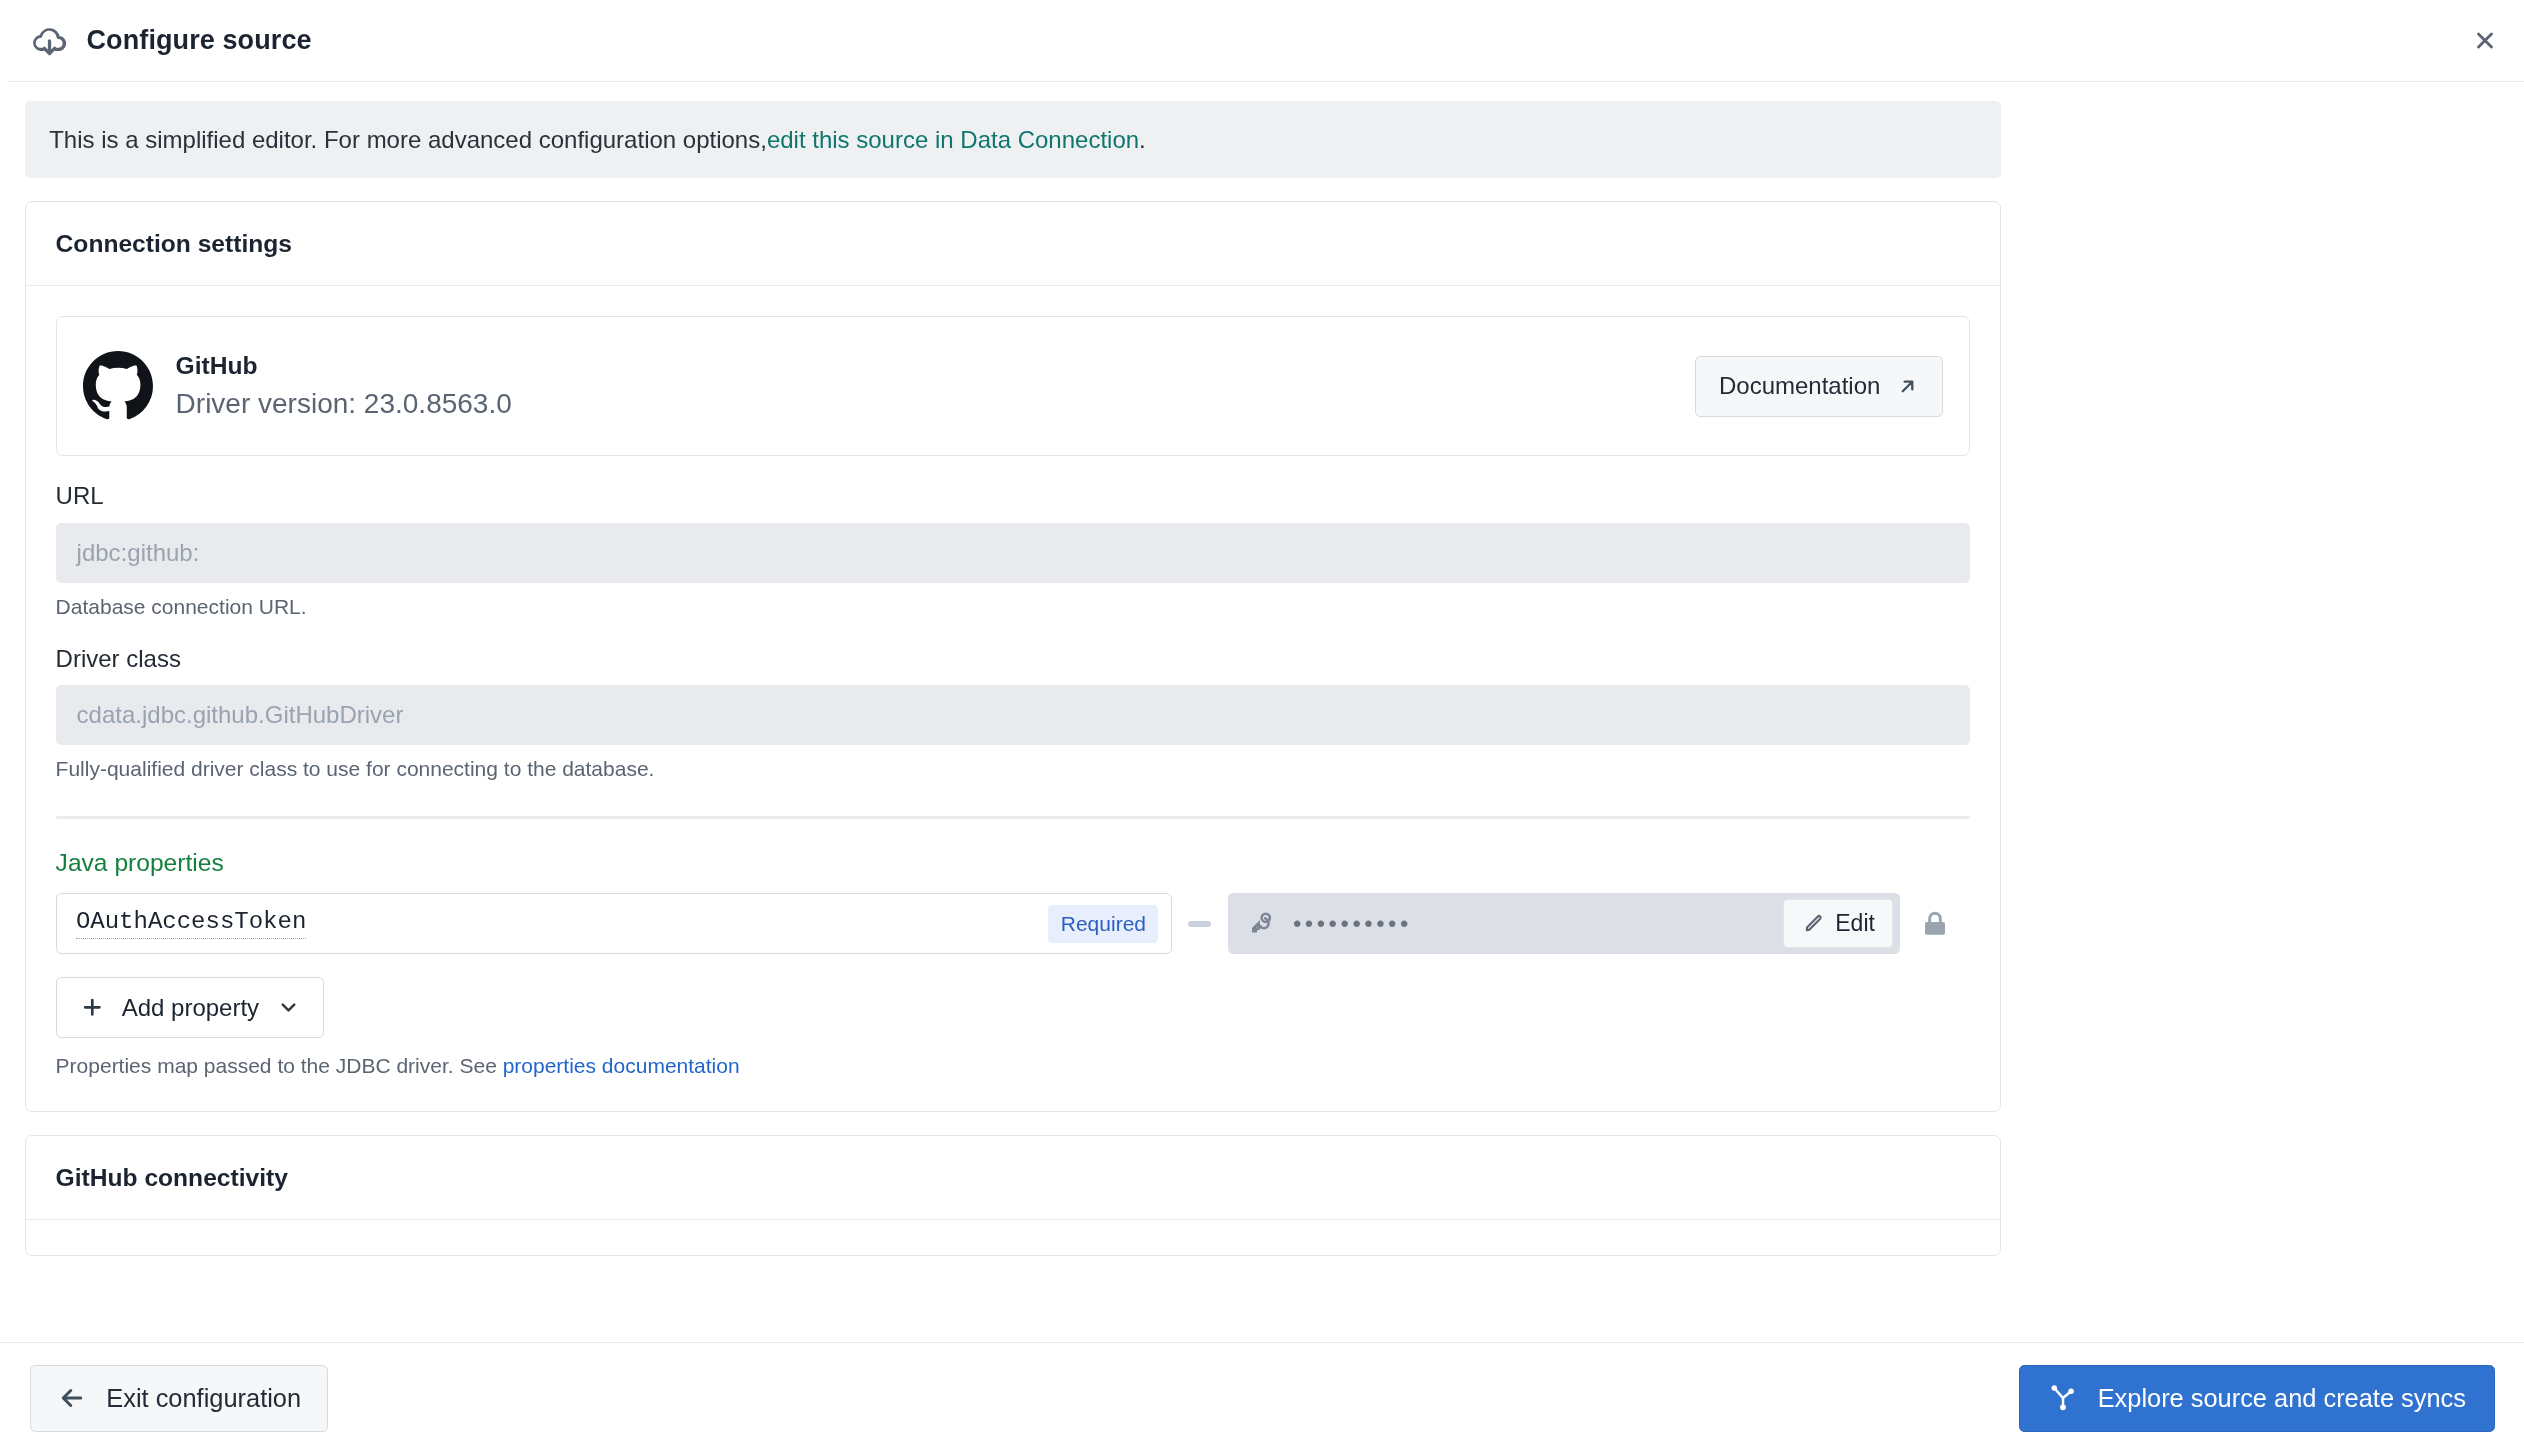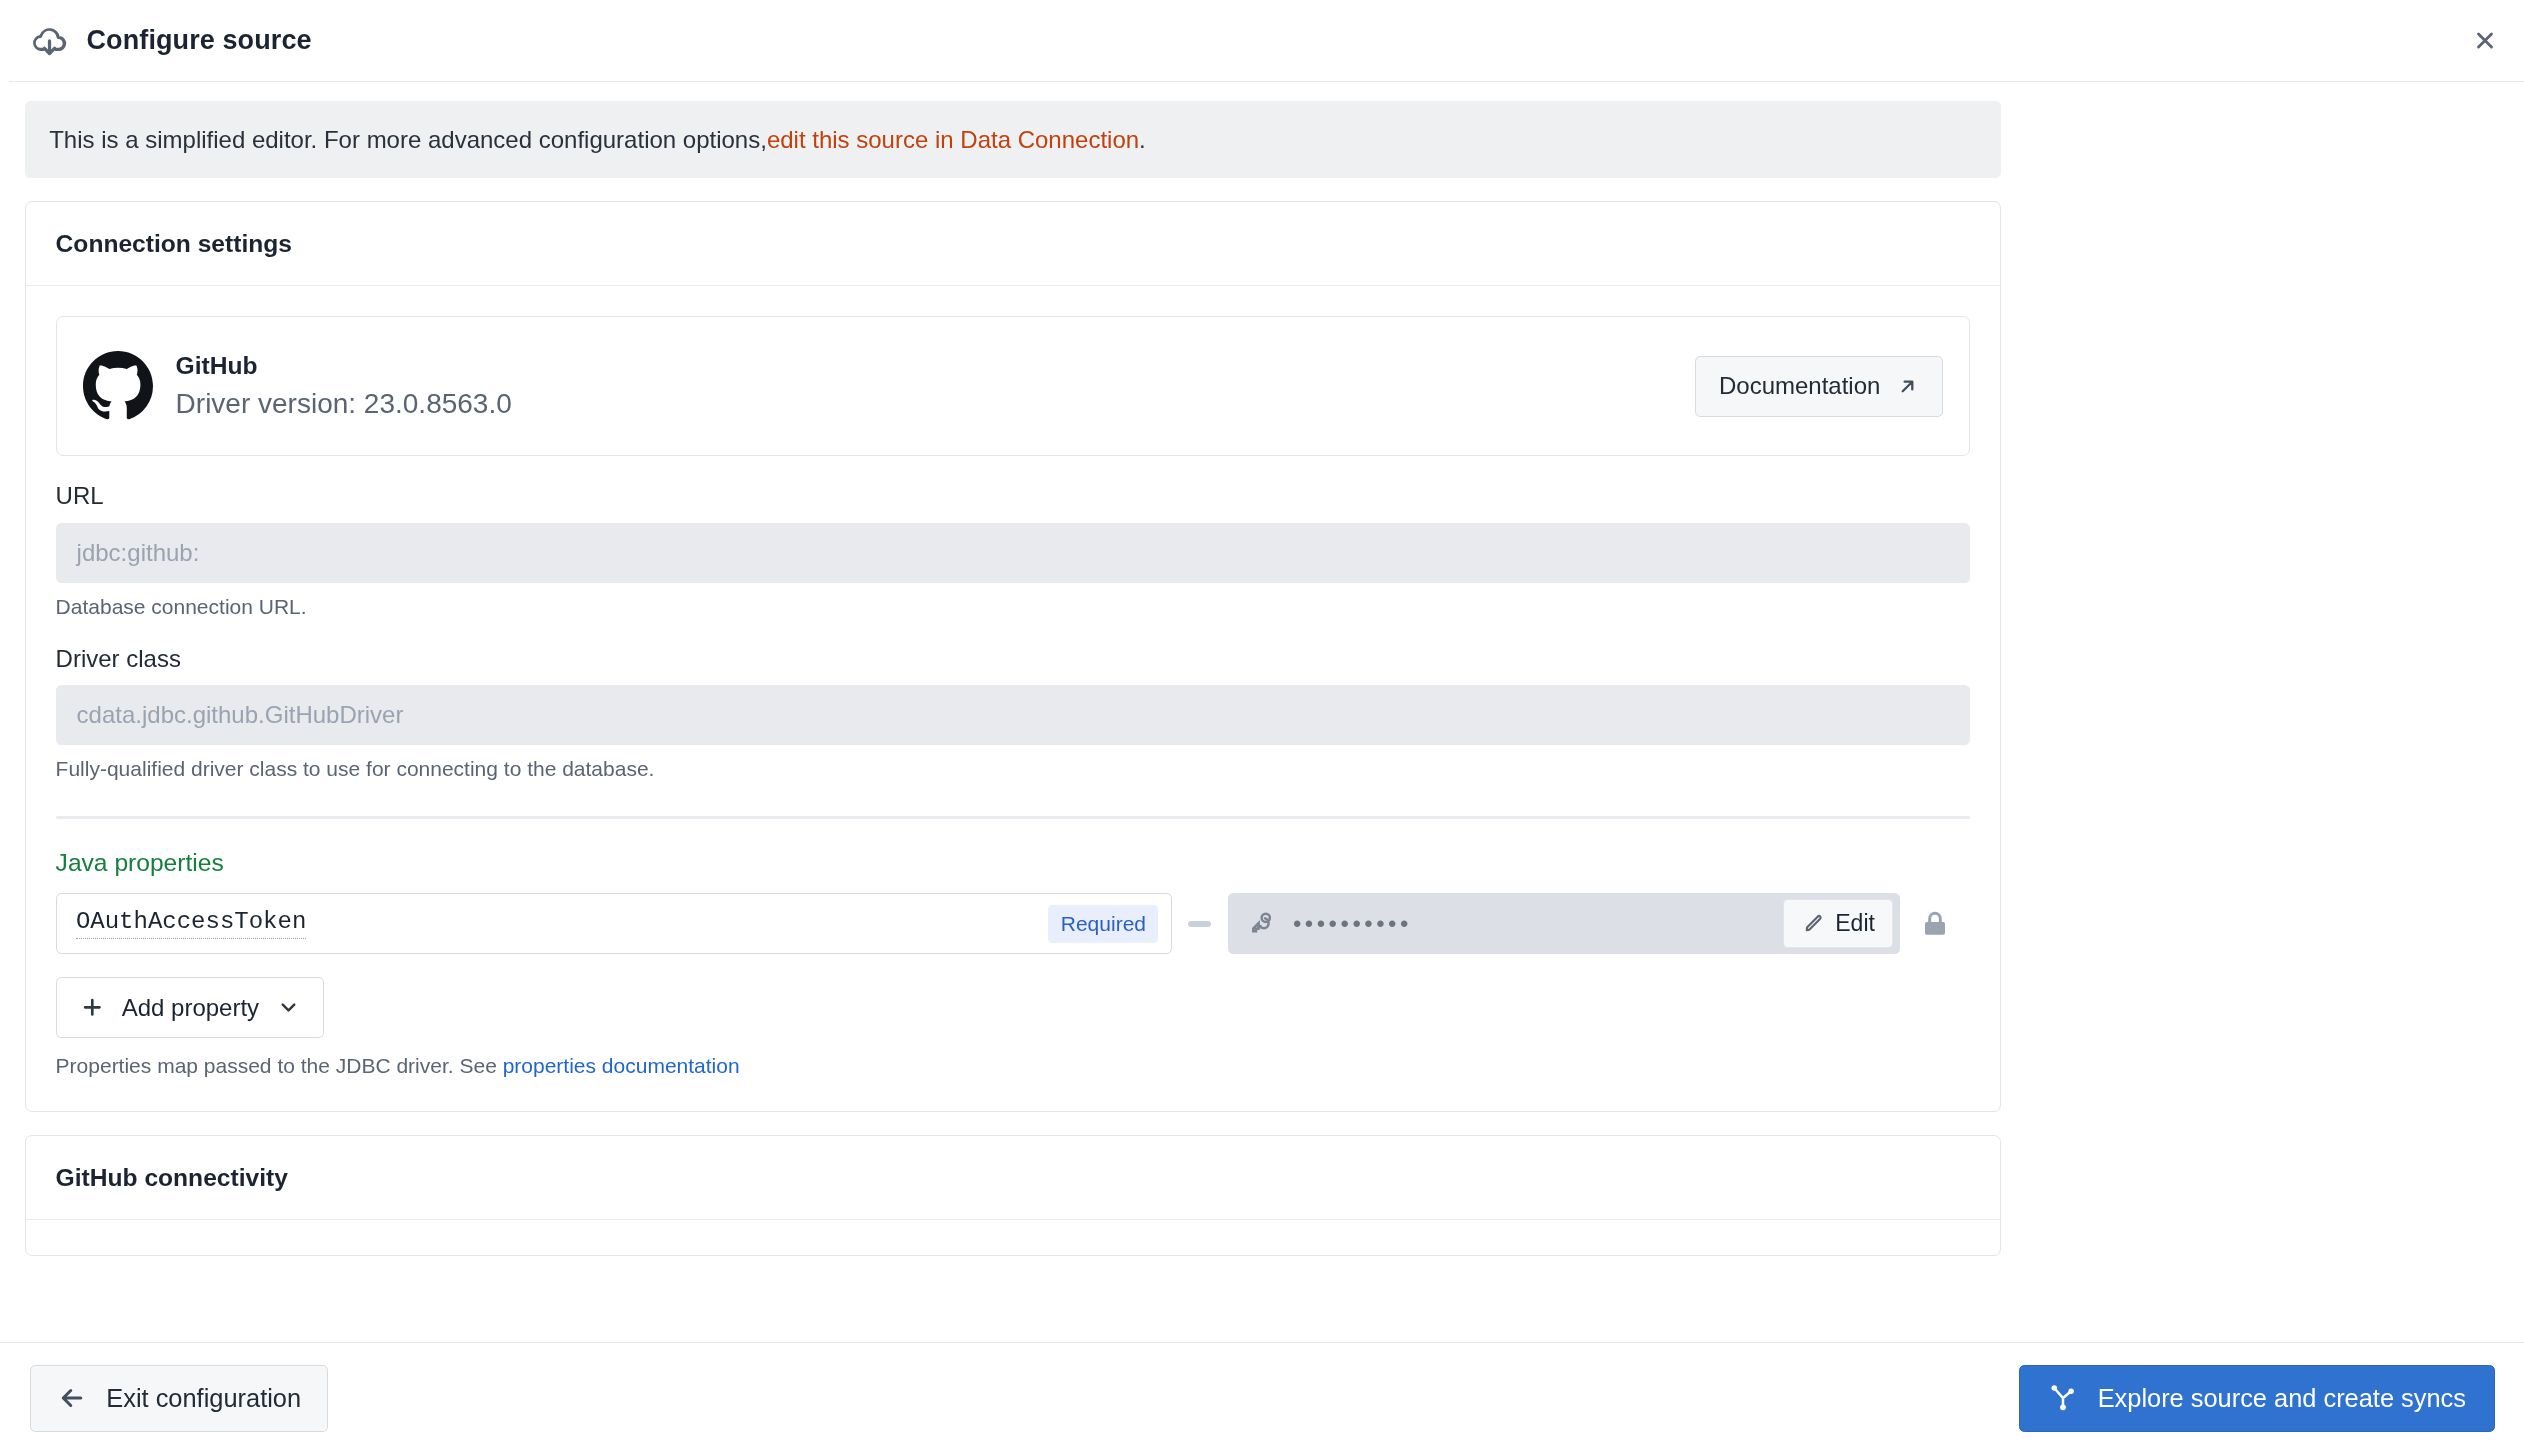--- a/index.html
+++ b/index.html
@@ -34,21 +34,21 @@
   .body {
     position: absolute; top: 82px; left: 0; width: 2026px; height: 1260px;
     background: #ffffff; padding: 19.3px 24.6px 0 24.6px;
   }
 
   .notice {
     background: #eef0f2; border-radius: 5.3px;
     height: 77px; display: flex; align-items: center;
     padding: 0 24.6px; font-size: 24px; color: #2a313a;
   }
-  .notice a { color: #c2410c; text-decoration: none; }
+  .notice a { color: #0f766e; text-decoration: none; }
 
   .card {
     margin-top: 23px;
     border: 1.8px solid #e2e5e8; border-radius: 7px;
     background: #fff;
   }
   .card-header {
     height: 84px; display: flex; align-items: center;
     padding: 0 30px; border-bottom: 1.8px solid #e9ebee;
     font-size: 24.6px; font-weight: bold; color: #1b2430;

